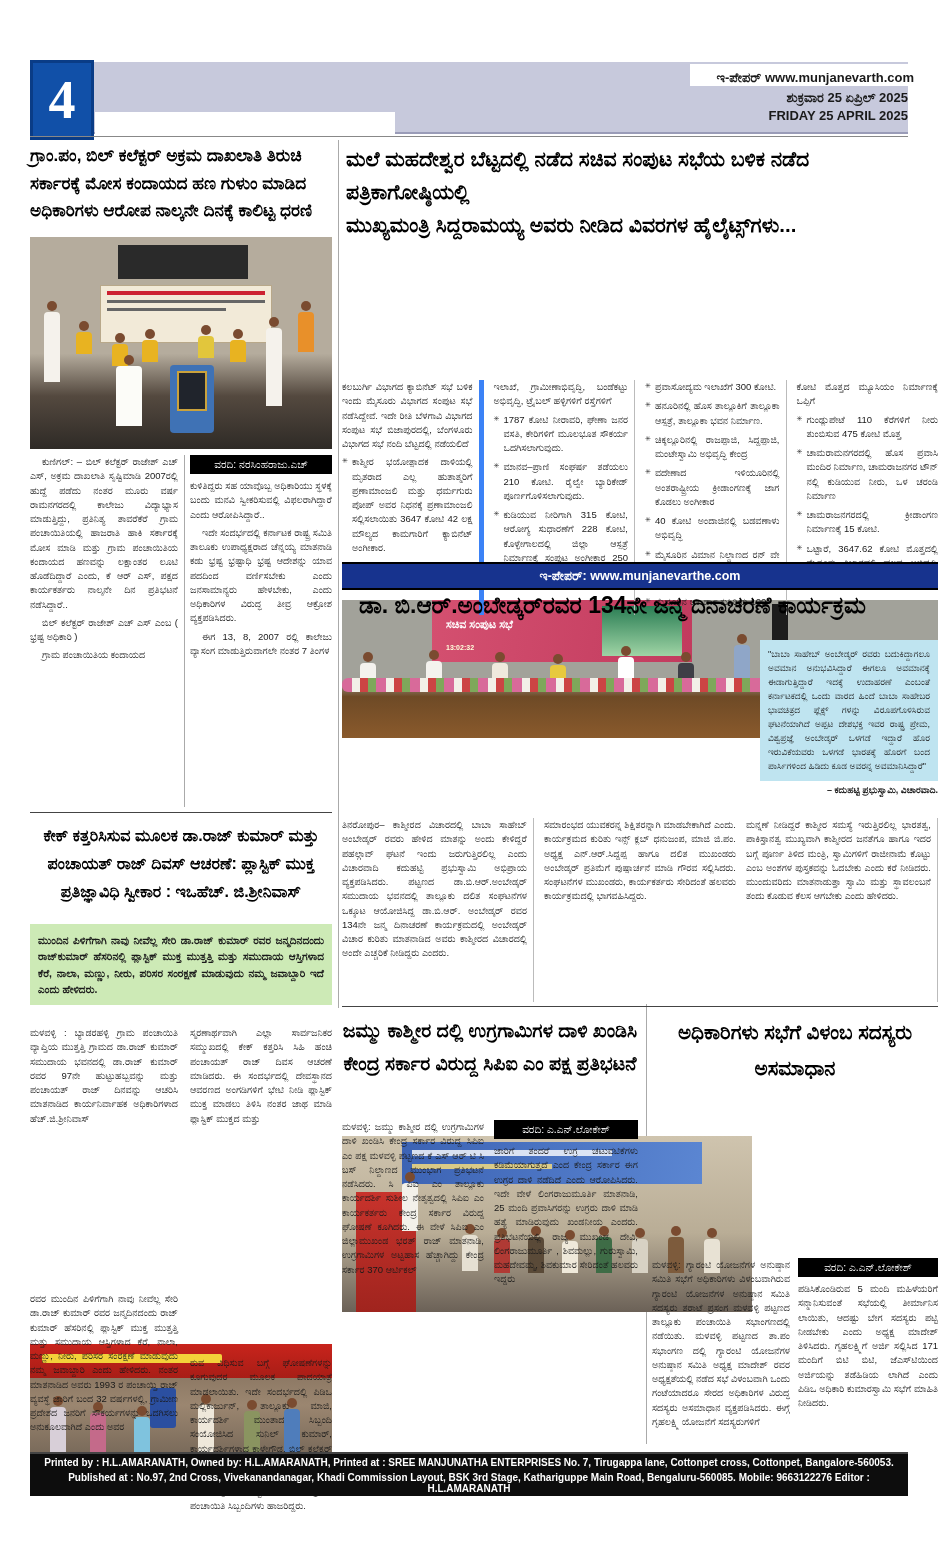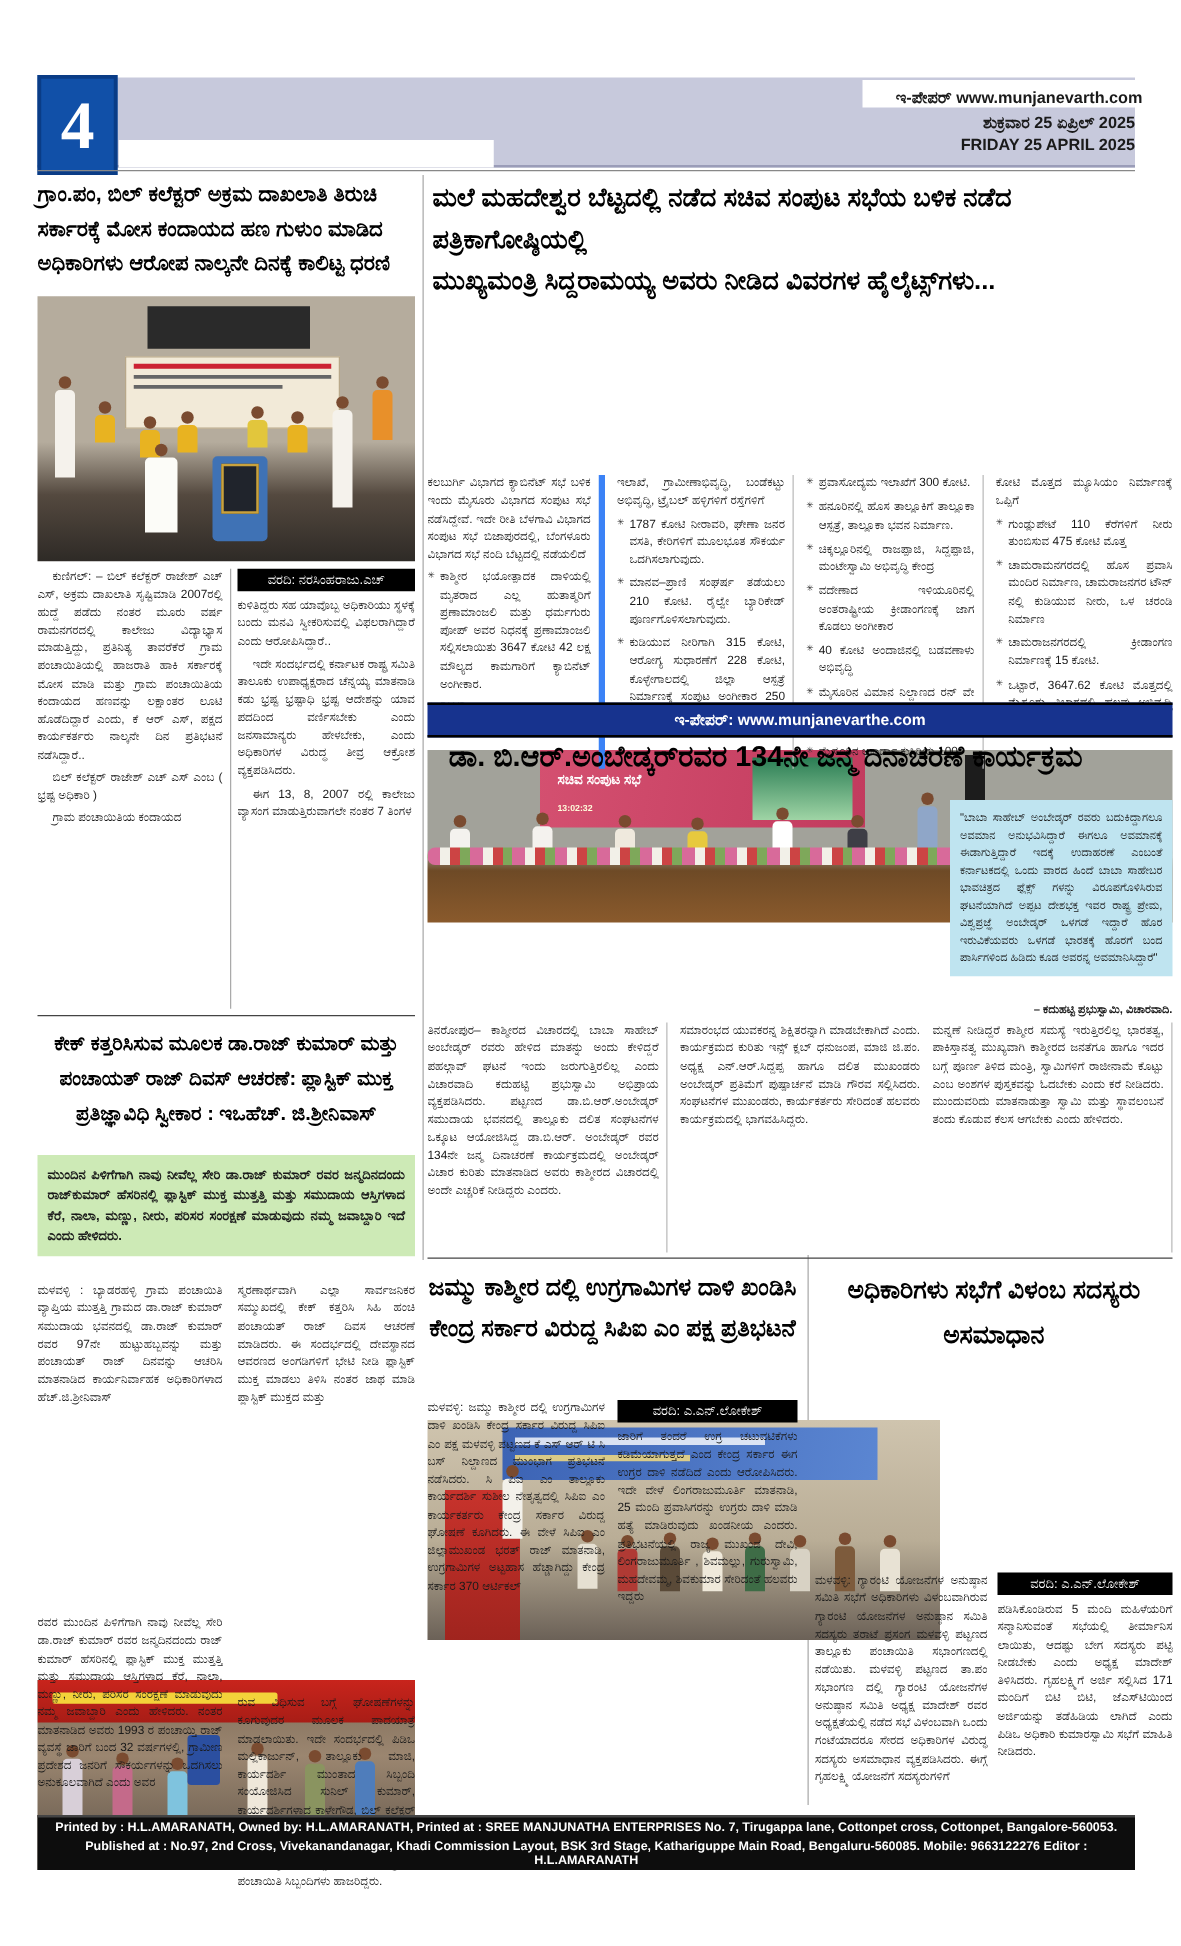--- a/index.html
+++ b/index.html
@@ -24,21 +24,21 @@
   .bt{font-size:9.5px;line-height:1.5;text-align:justify;margin:0 0 4px 0;text-indent:12px;}
   .bt.noind{text-indent:0;}
   .bullet{font-size:9.5px;line-height:1.5;text-align:justify;margin:0 0 5px 0;position:relative;padding-left:10px;}
   .bullet::before{content:"✳";position:absolute;left:0;top:1px;font-size:7px;color:#333;}
   .byline{background:#000;color:#fff;font-weight:normal;font-size:10.5px;text-align:center;
           padding:3px 4px;margin:0 0 5px 0;}
   .bluebanner{background:#17338e;color:#fff;font-weight:bold;font-size:12.5px;
               display:flex;align-items:center;justify-content:center;border-top:2px solid #000;border-bottom:2px solid #000;}
   .greenbox{background:#cdeab6;font-size:10.5px;font-weight:bold;line-height:1.55;padding:8px;text-align:justify;}
   .quotebox{background:#bfe4f0;font-size:9px;line-height:1.55;padding:8px;text-align:justify;}
-  .quoteattr{font-weight:bold;text-align:right;margin-top:21px;font-size:9px;}
+  .quoteattr{font-weight:bold;text-align:right;margin-top:4px;font-size:9px;}
   .vrule{background:#aaaaaa;width:1px;}
   .hrule{background:#888;height:1px;}
   
   .photo{overflow:hidden;position:relative;background:#999;}
   .ph-label{position:absolute;color:#fff;font-weight:bold;}
   .footerbar{background:#0d0d0d;color:#fff;text-align:center;font-size:10px;font-weight:bold;
              display:flex;flex-direction:column;align-items:center;justify-content:center;gap:4px;border-top:2px solid #444;}
   .person{position:absolute;}
   .person .head{width:10px;height:10px;border-radius:50%;background:#7a4b30;margin:0 auto;}
   .person .torso{width:16px;height:22px;border-radius:4px 4px 0 0;margin-top:1px;}

